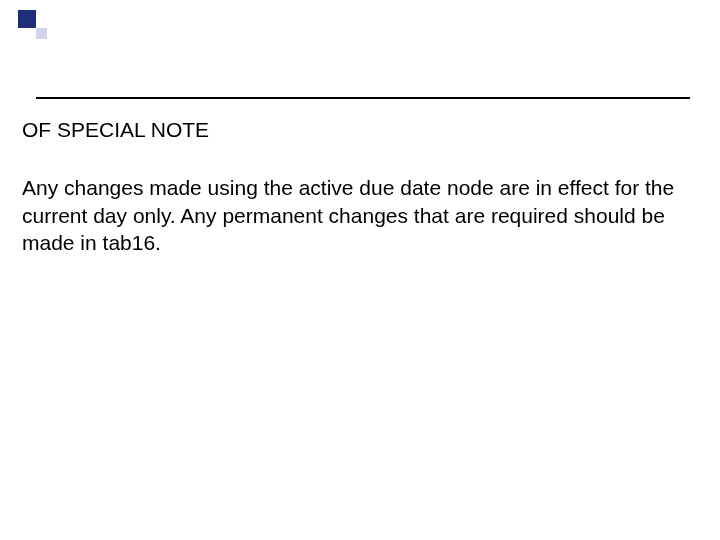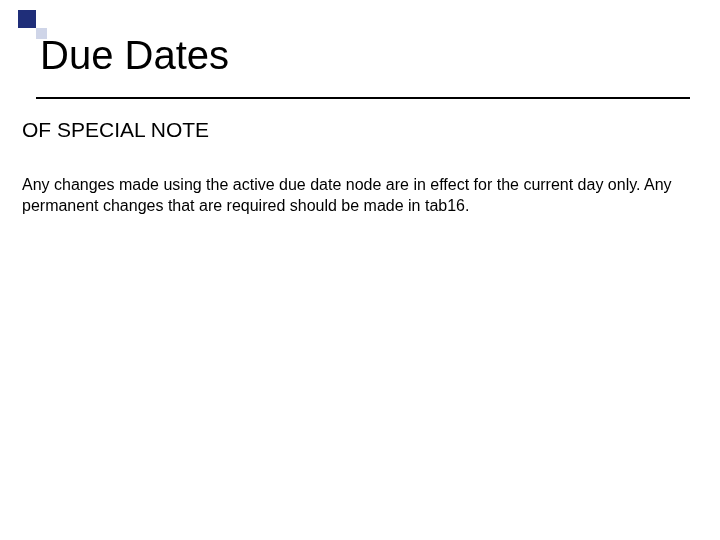--- a/index.html
+++ b/index.html
@@ -63,36 +63,35 @@
     top: 118px;
     left: 22px;
     width: 660px;
   }
   .subhead {
     font-size: 21px;
     font-weight: 400;
     margin-bottom: 32px;
   }
   .body-text {
-    font-size: 16px;
+    font-size: 21px;
     font-weight: 400;
     line-height: 1.32;
   }
 </style>
 </head>
 <body>
 
 <div class="slide">
 
   <div class="corner-decoration">
     <div class="corner-big"></div>
     <div class="corner-small"></div>
   </div>
 
-  <div class="slide-title">Due Dates</div>
 
   <div class="title-rule"></div>
 
   <div class="body-area">
     <div class="subhead">OF SPECIAL NOTE</div>
     <div class="body-text">Any changes made using the active due date node are in effect for the current day only.  Any permanent changes that are required should be made in tab16.</div>
   </div>
 
 </div>
 

